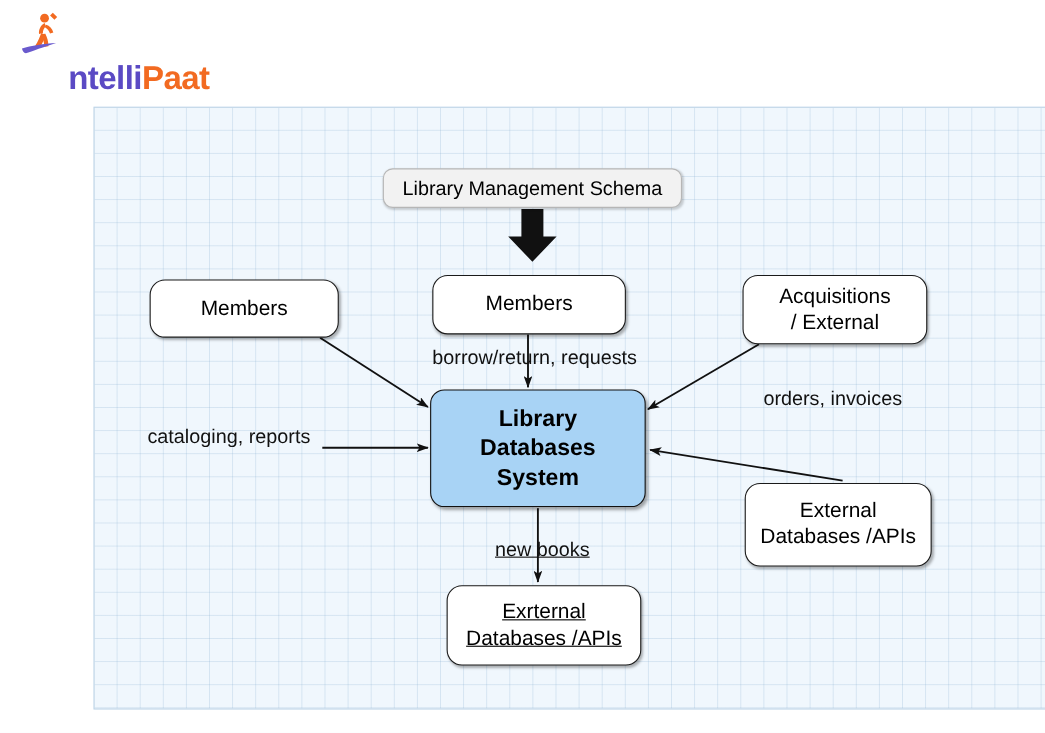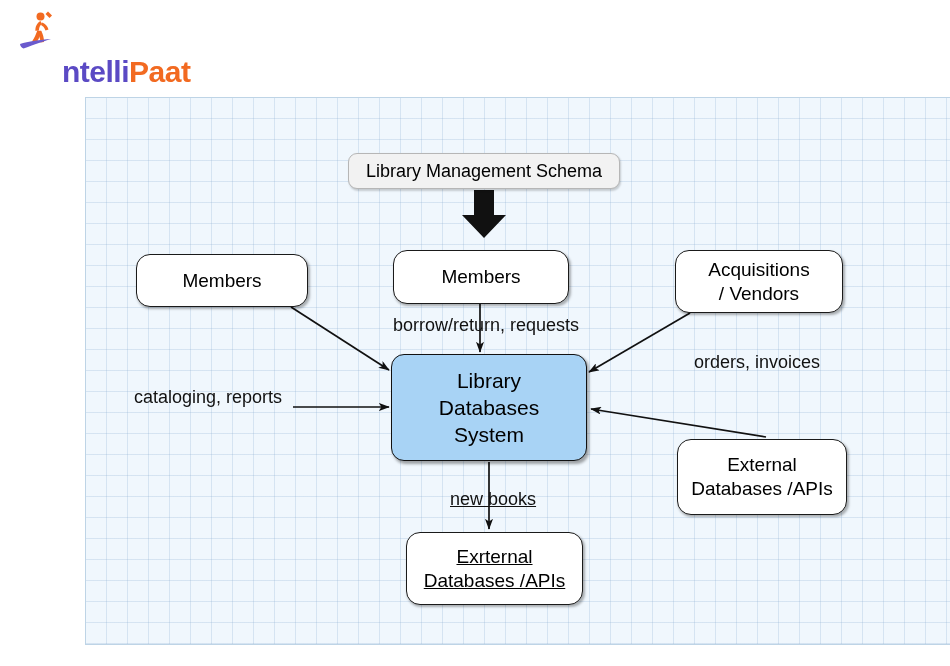--- a/index.html
+++ b/index.html
@@ -129,21 +129,21 @@
 
   #node-core-system {
     left: 305px;
     top: 256px;
     width: 196px;
     height: 107px;
     background: #a8d3f5;
     border: 1.8px solid #111111;
     border-radius: 13px;
     font-size: 21px;
-    font-weight: normal;
+    font-weight: bold;
     line-height: 27px;
     box-shadow: 2px 2.5px 3px rgba(0,0,0,0.35);
   }
 
   .node-text { display: block; padding: 0 6px; }
 
   
   .edge-label {
     position: absolute;
     font-size: 18px;
@@ -207,21 +207,21 @@
 
   <div class="node" id="node-members-left">
     <span class="node-text">Members</span>
   </div>
 
   <div class="node" id="node-members-top">
     <span class="node-text">Members</span>
   </div>
 
   <div class="node" id="node-acquisitions">
-    <span class="node-text"><span>Acquisitions</span><br><span>/ Vendors</span></span>
+    <span class="node-text"><span>Acquisitions</span><br><span>/ External</span></span>
   </div>
 
   <div class="node" id="node-core-system">
     <span class="node-text"><span>Library</span><br><span>Databases</span><br><span>System</span></span>
   </div>
 
   <div class="node" id="node-external-right">
     <span class="node-text"><span>External</span><br><span>Databases /APIs</span></span>
   </div>
 

